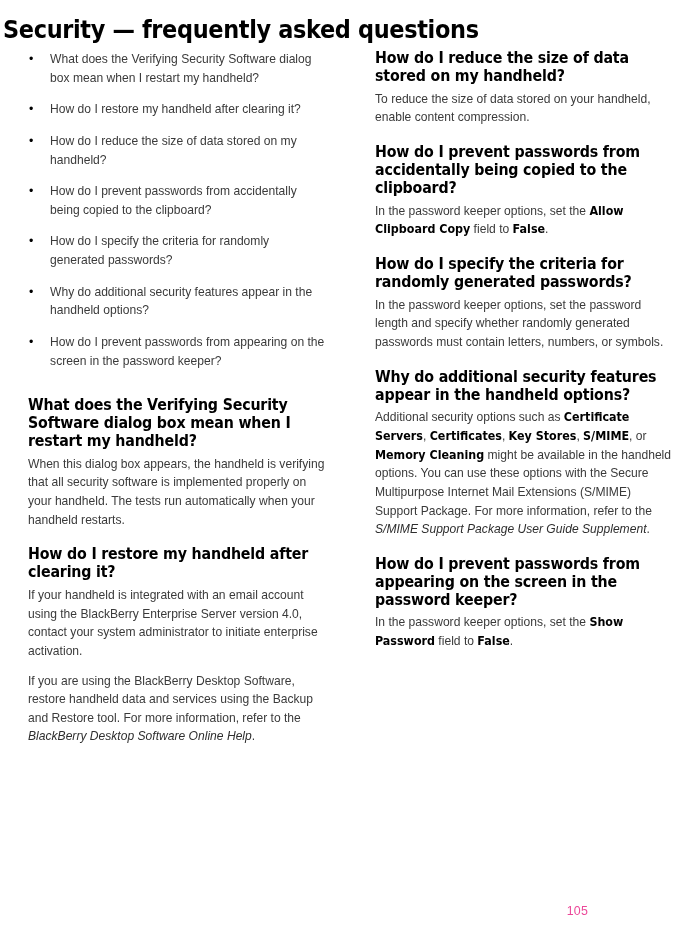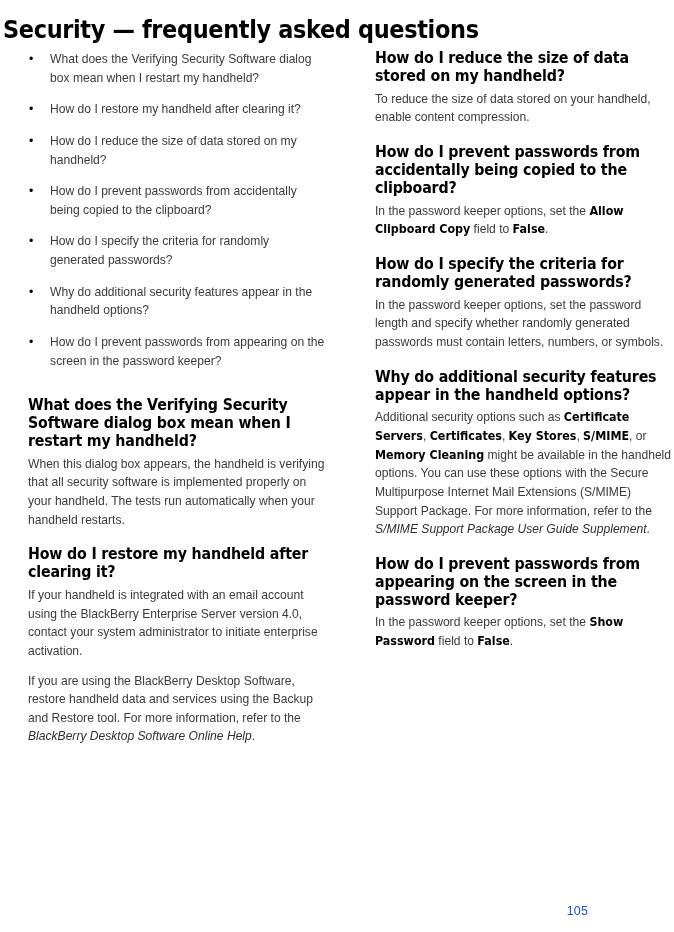--- a/index.html
+++ b/index.html
@@ -121,21 +121,21 @@
 
   
   .list-gap { height: 14px; }
 
   
   .page-number {
     position: absolute;
     right: 10px;
     bottom: 14px;
     font-size: 12.4px;
-    color: #1d4ed8;
+    color: #ec4899;
     letter-spacing: 0.2px;
   }
 </style>
 </head>
 <body>
 
 <div class="page">
 
   <h1 class="page-title">Security — frequently asked questions</h1>
 

